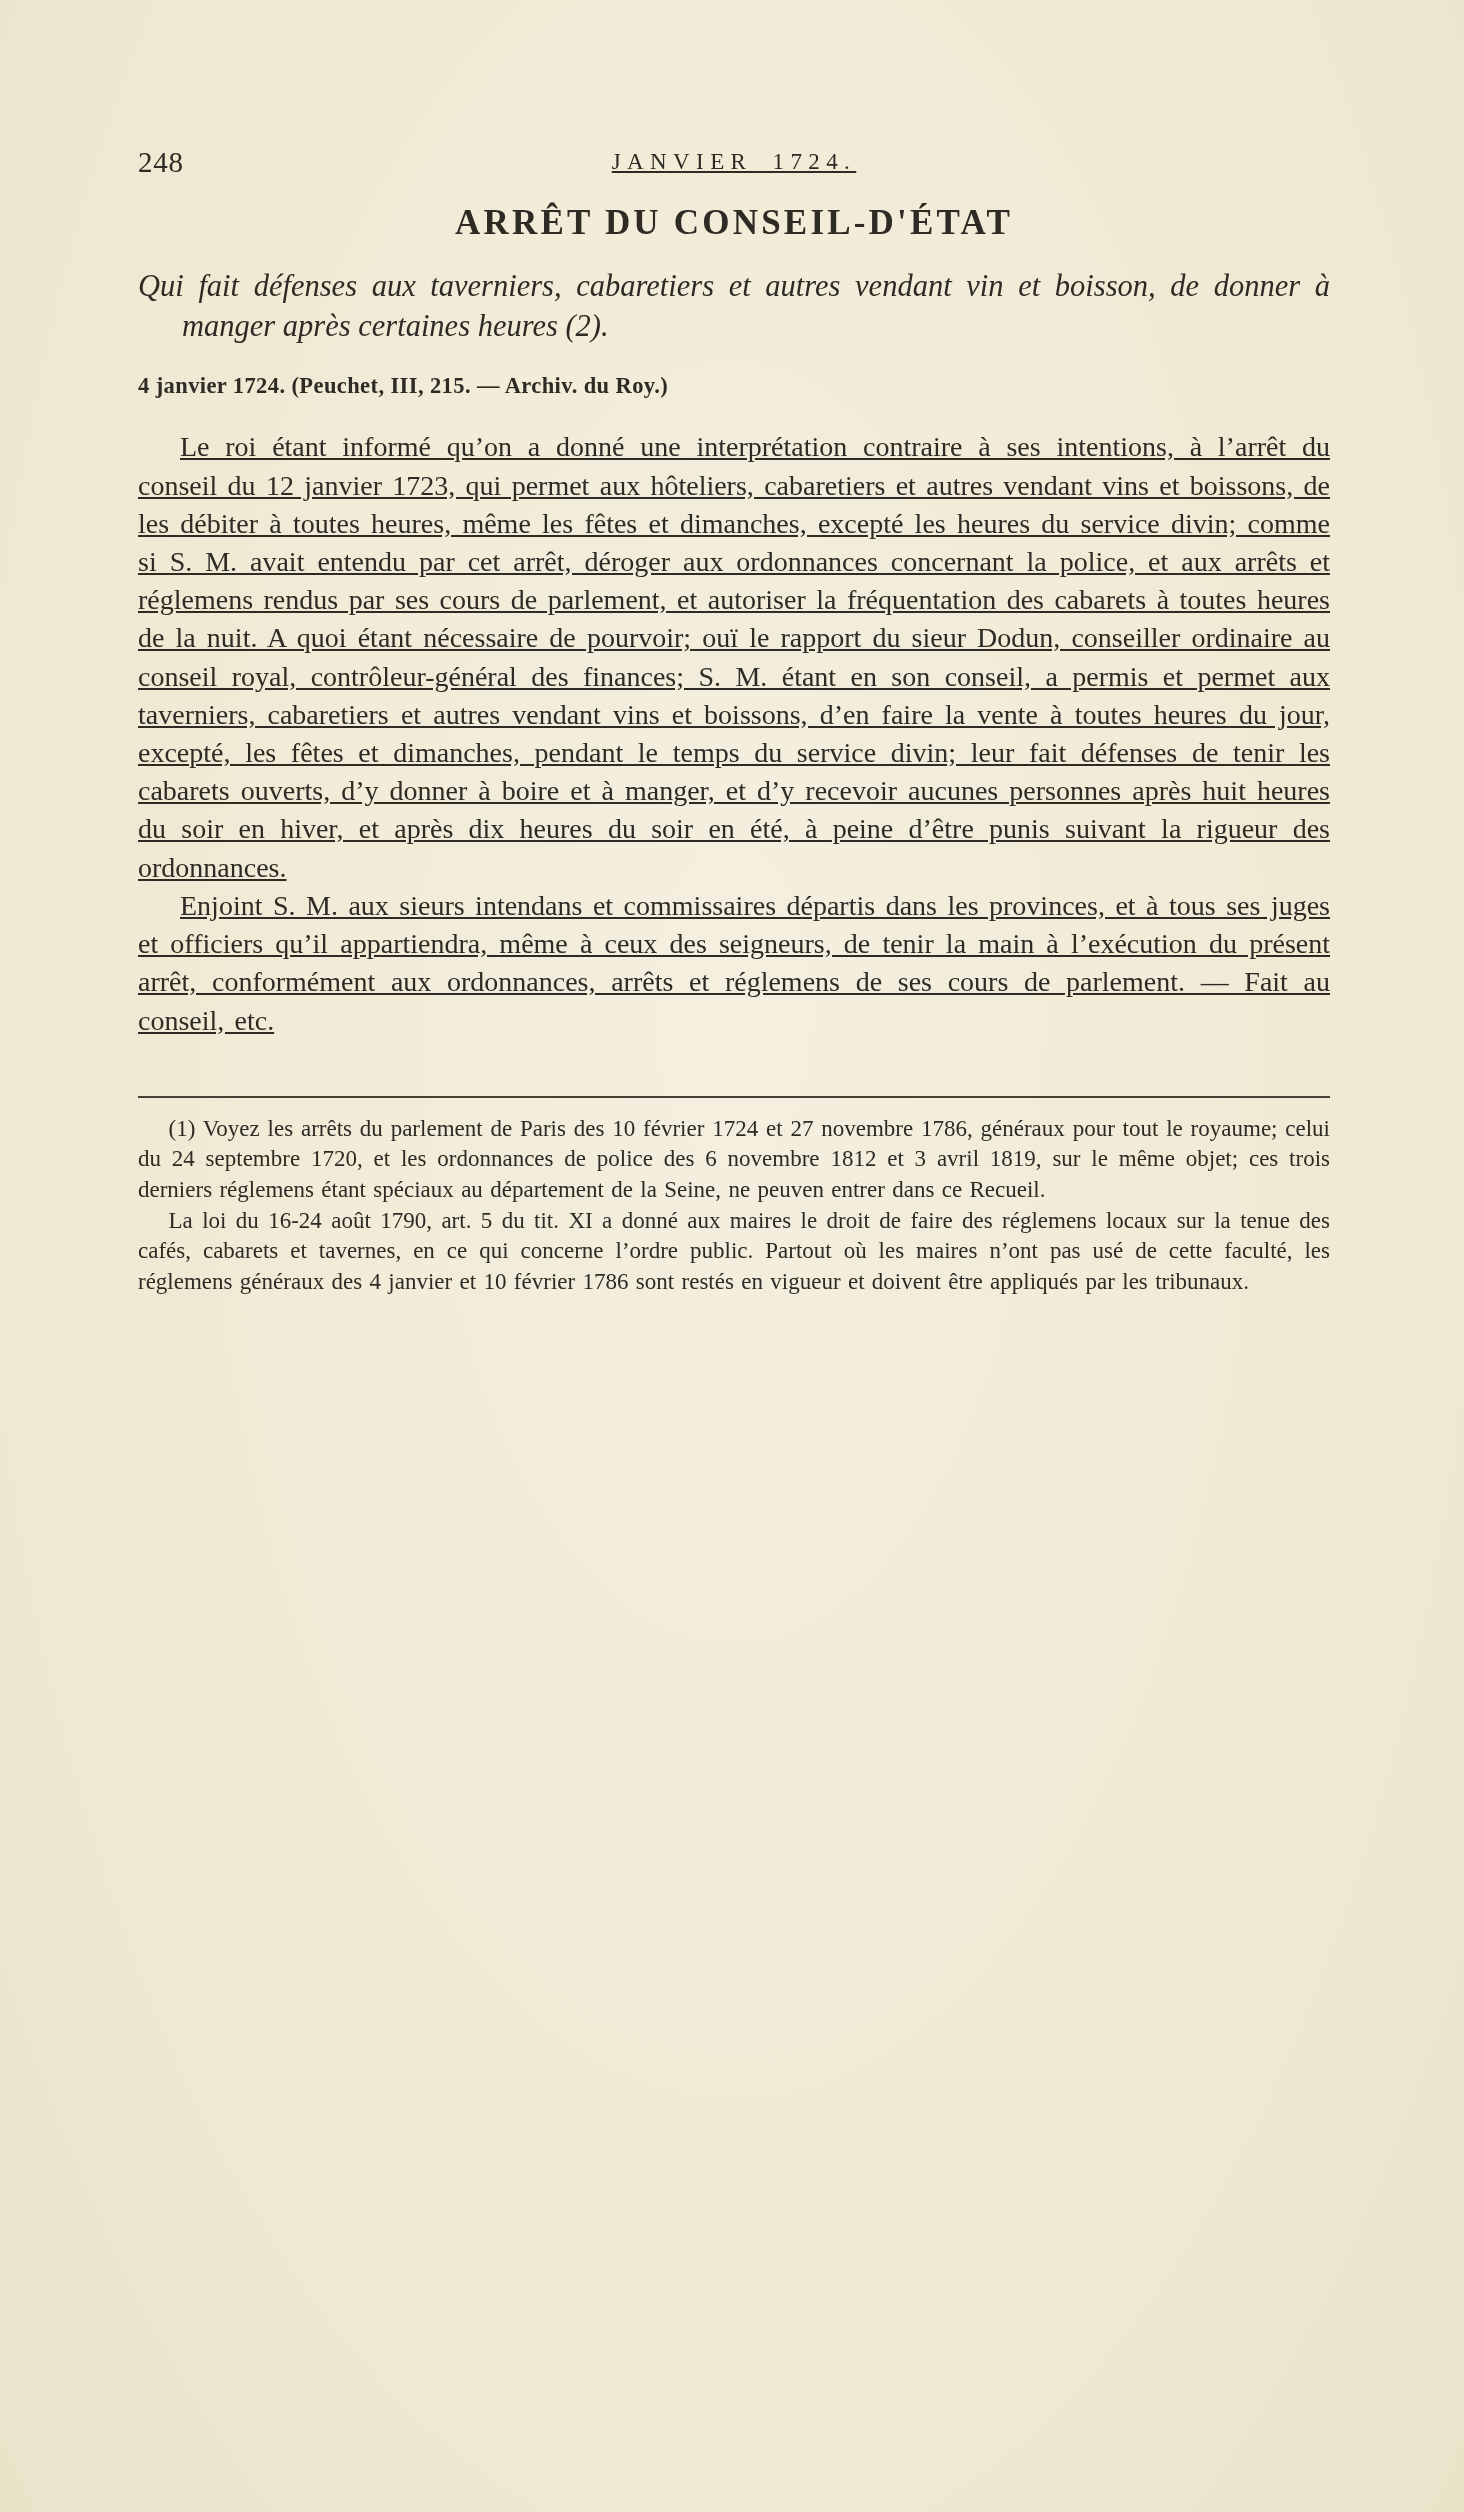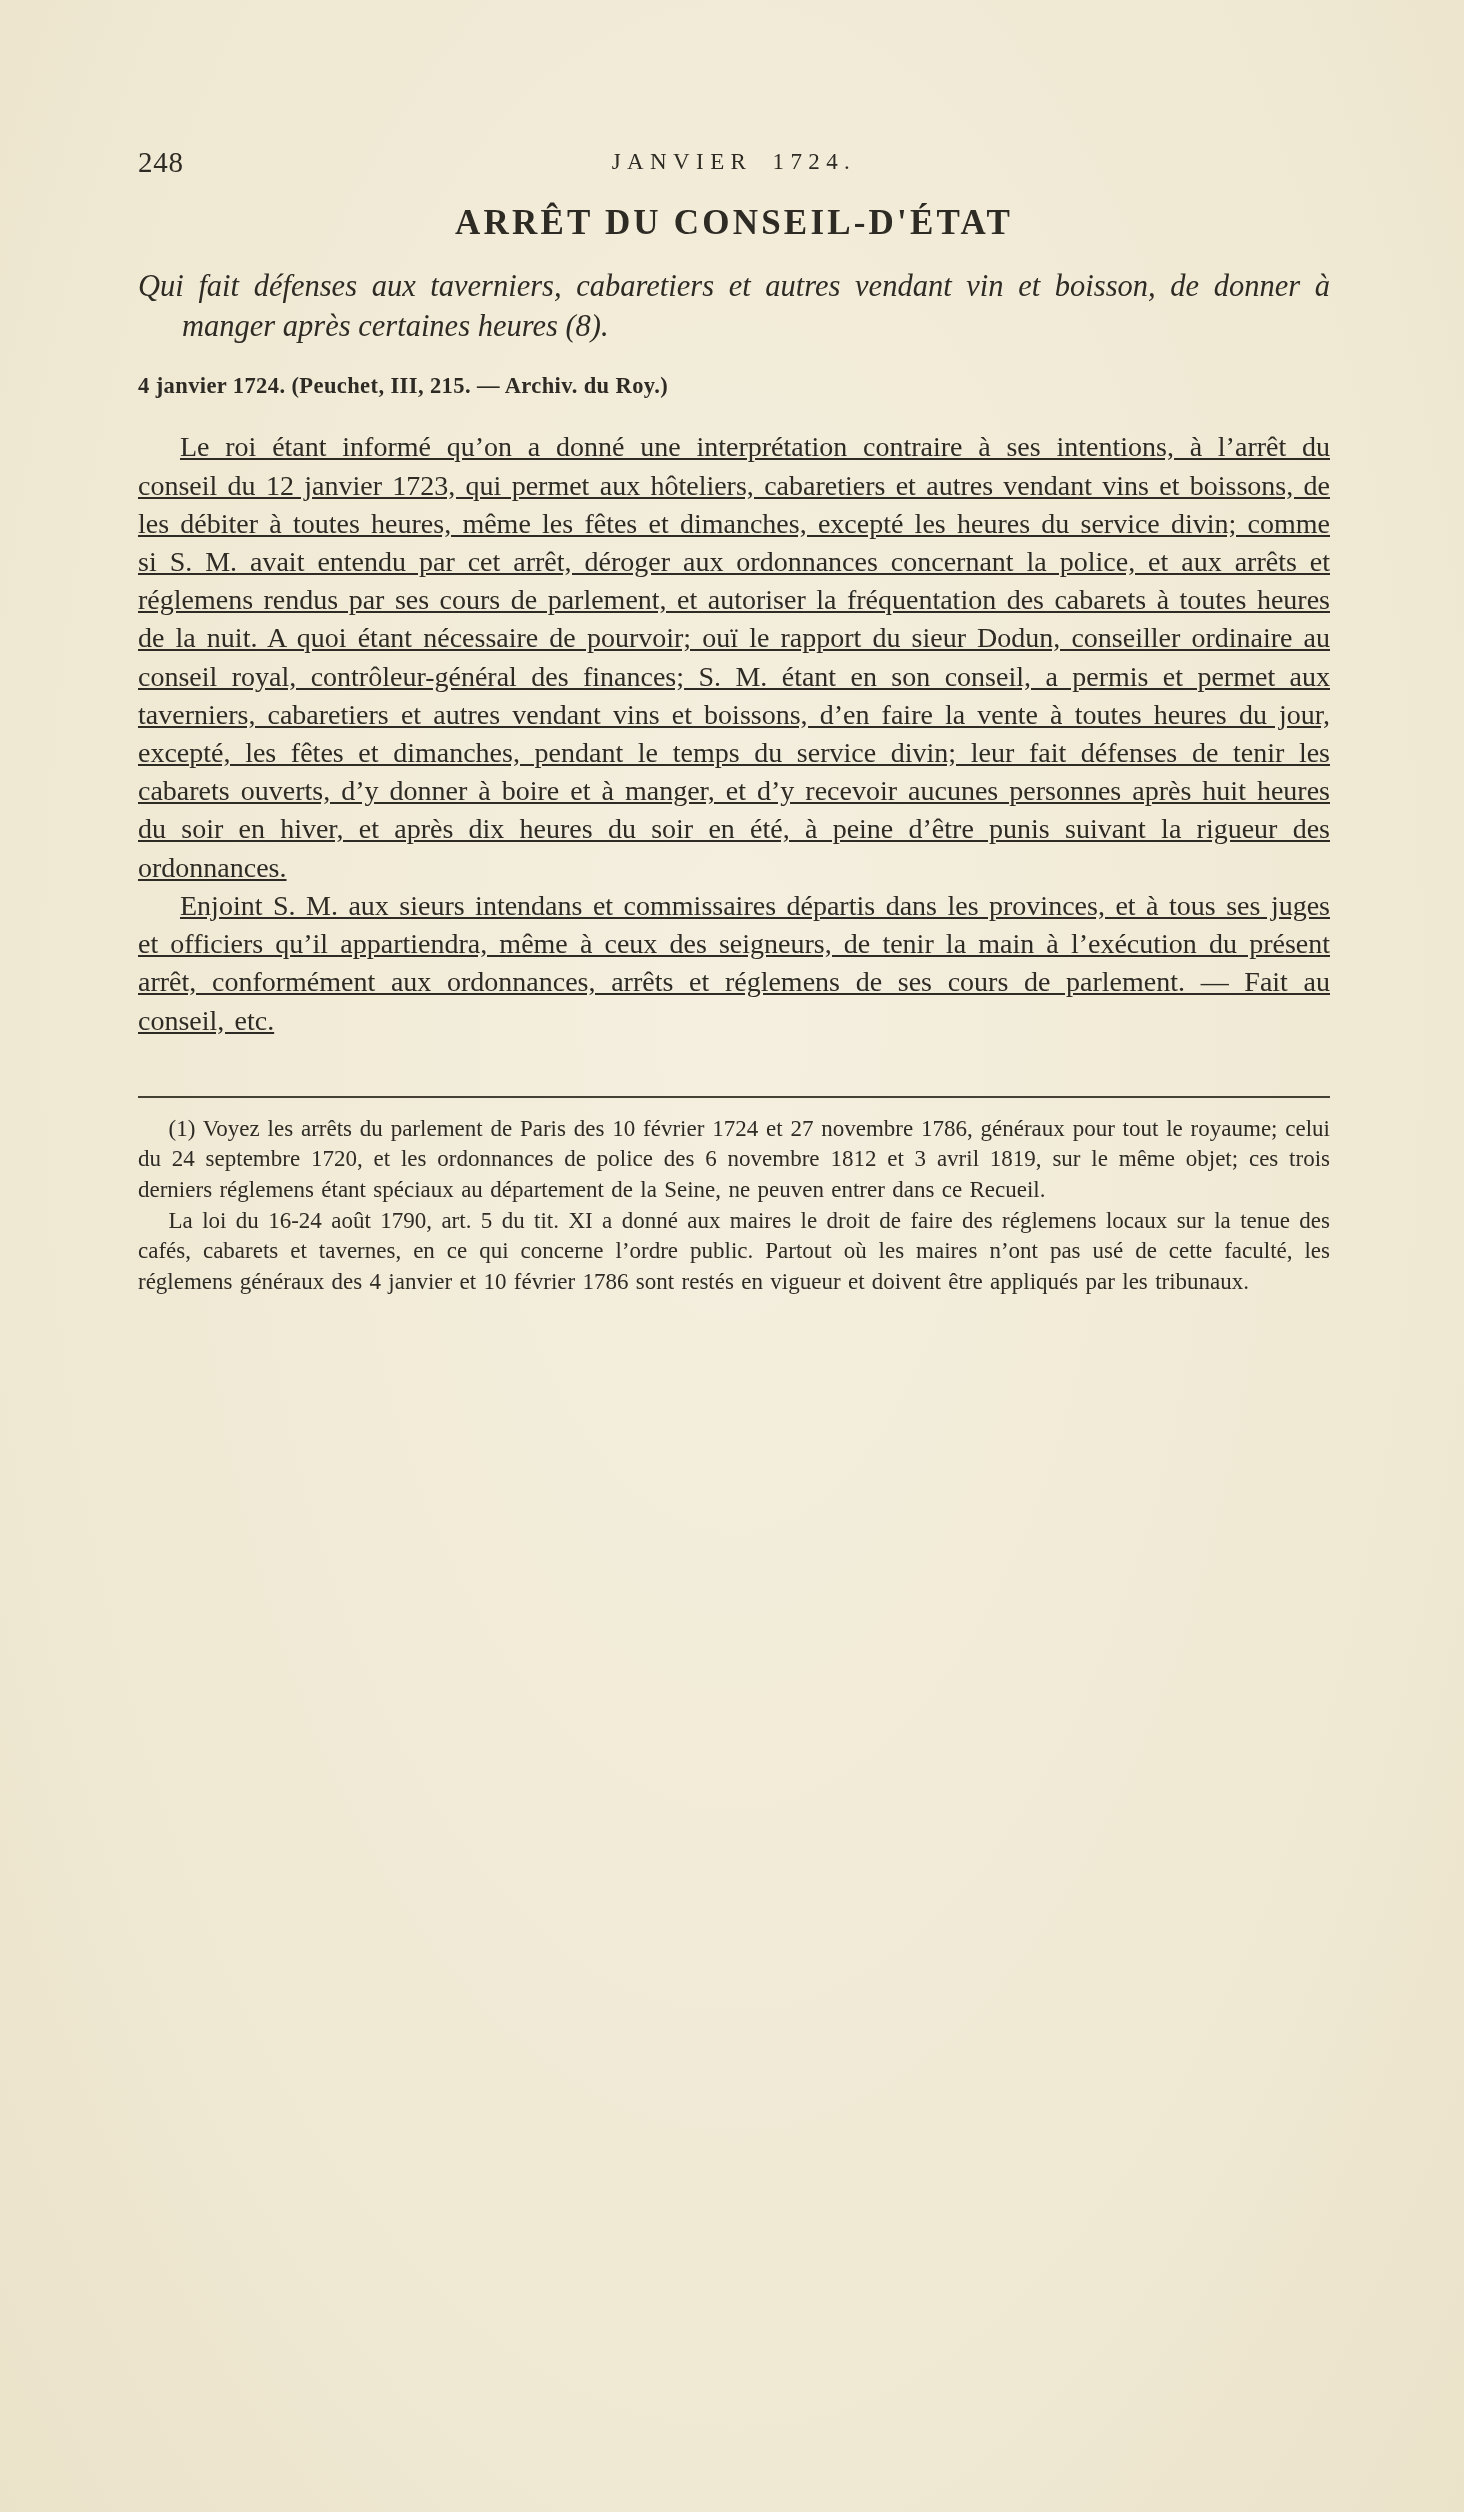--- a/index.html
+++ b/index.html
@@ -35,20 +35,21 @@
   }
   .running-title {
     position: absolute;
     left: 0;
     right: 0;
     top: 3.2px;
     text-align: center;
     font-size: 23px;
     letter-spacing: 6.4px;
     word-spacing: 8px;
+    text-decoration: underline;
   }
   .doc-title {
     margin: 18px 0 0 0;
     text-align: center;
     font-size: 35px;
     font-weight: bold;
     letter-spacing: 3.2px;
   }
   .doc-subtitle {
     margin: 24px 0 0 44px;
@@ -100,21 +101,21 @@
 
 <div class="page">
 
   <header class="page-header">
     <span class="page-number">248</span>
     <span class="running-title">JANVIER 1724.</span>
   </header>
 
   <h1 class="doc-title">ARRÊT DU CONSEIL-D'ÉTAT</h1>
 
-  <p class="doc-subtitle">Qui fait défenses aux taverniers, cabaretiers et autres vendant vin et boisson, de donner à manger après certaines heures (8).</p>
+  <p class="doc-subtitle">Qui fait défenses aux taverniers, cabaretiers et autres vendant vin et boisson, de donner à manger après certaines heures (2).</p>
 
   <p class="dateline">4 janvier 1724. (Peuchet, III, 215. — Archiv. du Roy.)</p>
 
   <div class="body-text">
     <p class="body-paragraph">Le roi étant informé qu’on a donné une interprétation contraire à ses intentions, à l’arrêt du conseil du 12 janvier 1723, qui permet aux hôteliers, cabaretiers et autres vendant vins et boissons, de les débiter à toutes heures, même les fêtes et dimanches, excepté les heures du service divin; comme si S. M. avait entendu par cet arrêt, déroger aux ordonnances concernant la police, et aux arrêts et réglemens rendus par ses cours de parlement, et autoriser la fréquentation des cabarets à toutes heures de la nuit. A quoi étant nécessaire de pourvoir; ouï le rapport du sieur Dodun, conseiller ordinaire au conseil royal, contrôleur-général des finances; S. M. étant en son conseil, a permis et permet aux taverniers, cabaretiers et autres vendant vins et boissons, d’en faire la vente à toutes heures du jour, excepté, les fêtes et dimanches, pendant le temps du service divin; leur fait défenses de tenir les cabarets ouverts, d’y donner à boire et à manger, et d’y recevoir aucunes personnes après huit heures du soir en hiver, et après dix heures du soir en été, à peine d’être punis suivant la rigueur des ordonnances.</p>
     <p class="body-paragraph">Enjoint S. M. aux sieurs intendans et commissaires départis dans les provinces, et à tous ses juges et officiers qu’il appartiendra, même à ceux des seigneurs, de tenir la main à l’exécution du présent arrêt, conformément aux ordonnances, arrêts et réglemens de ses cours de parlement. — Fait au conseil, etc.</p>
   </div>
 
   <hr class="footnote-rule">
 

